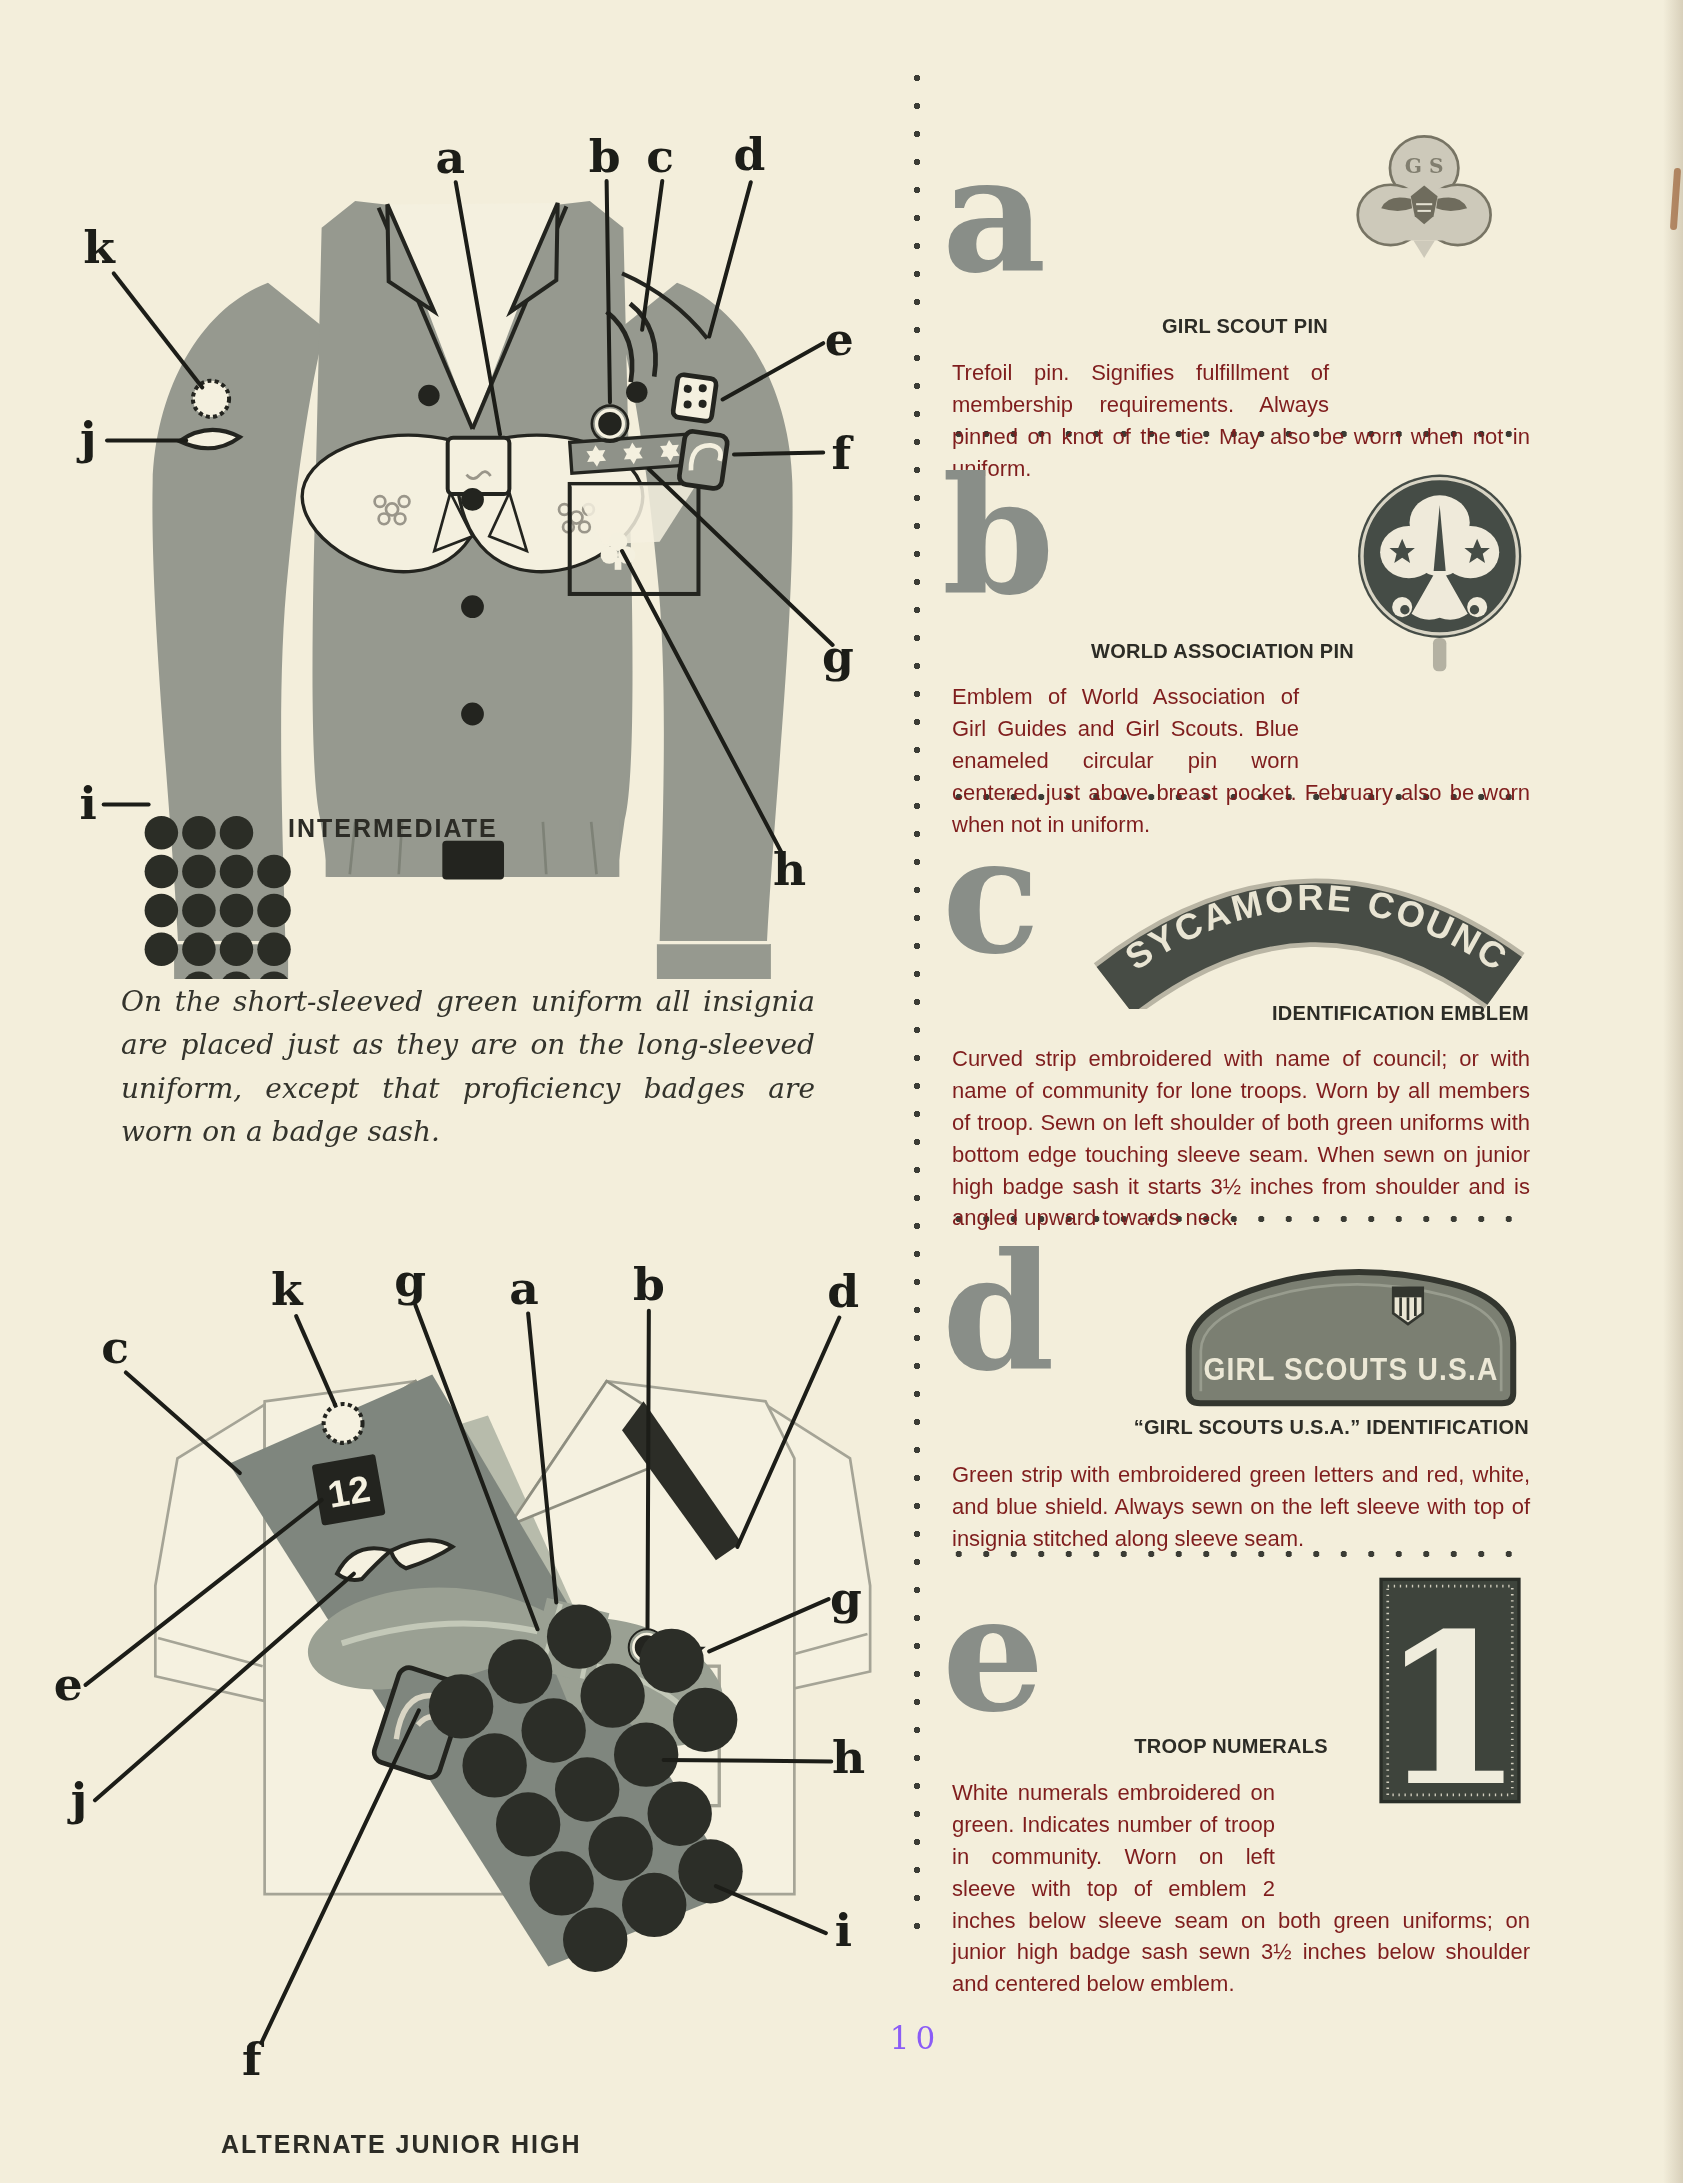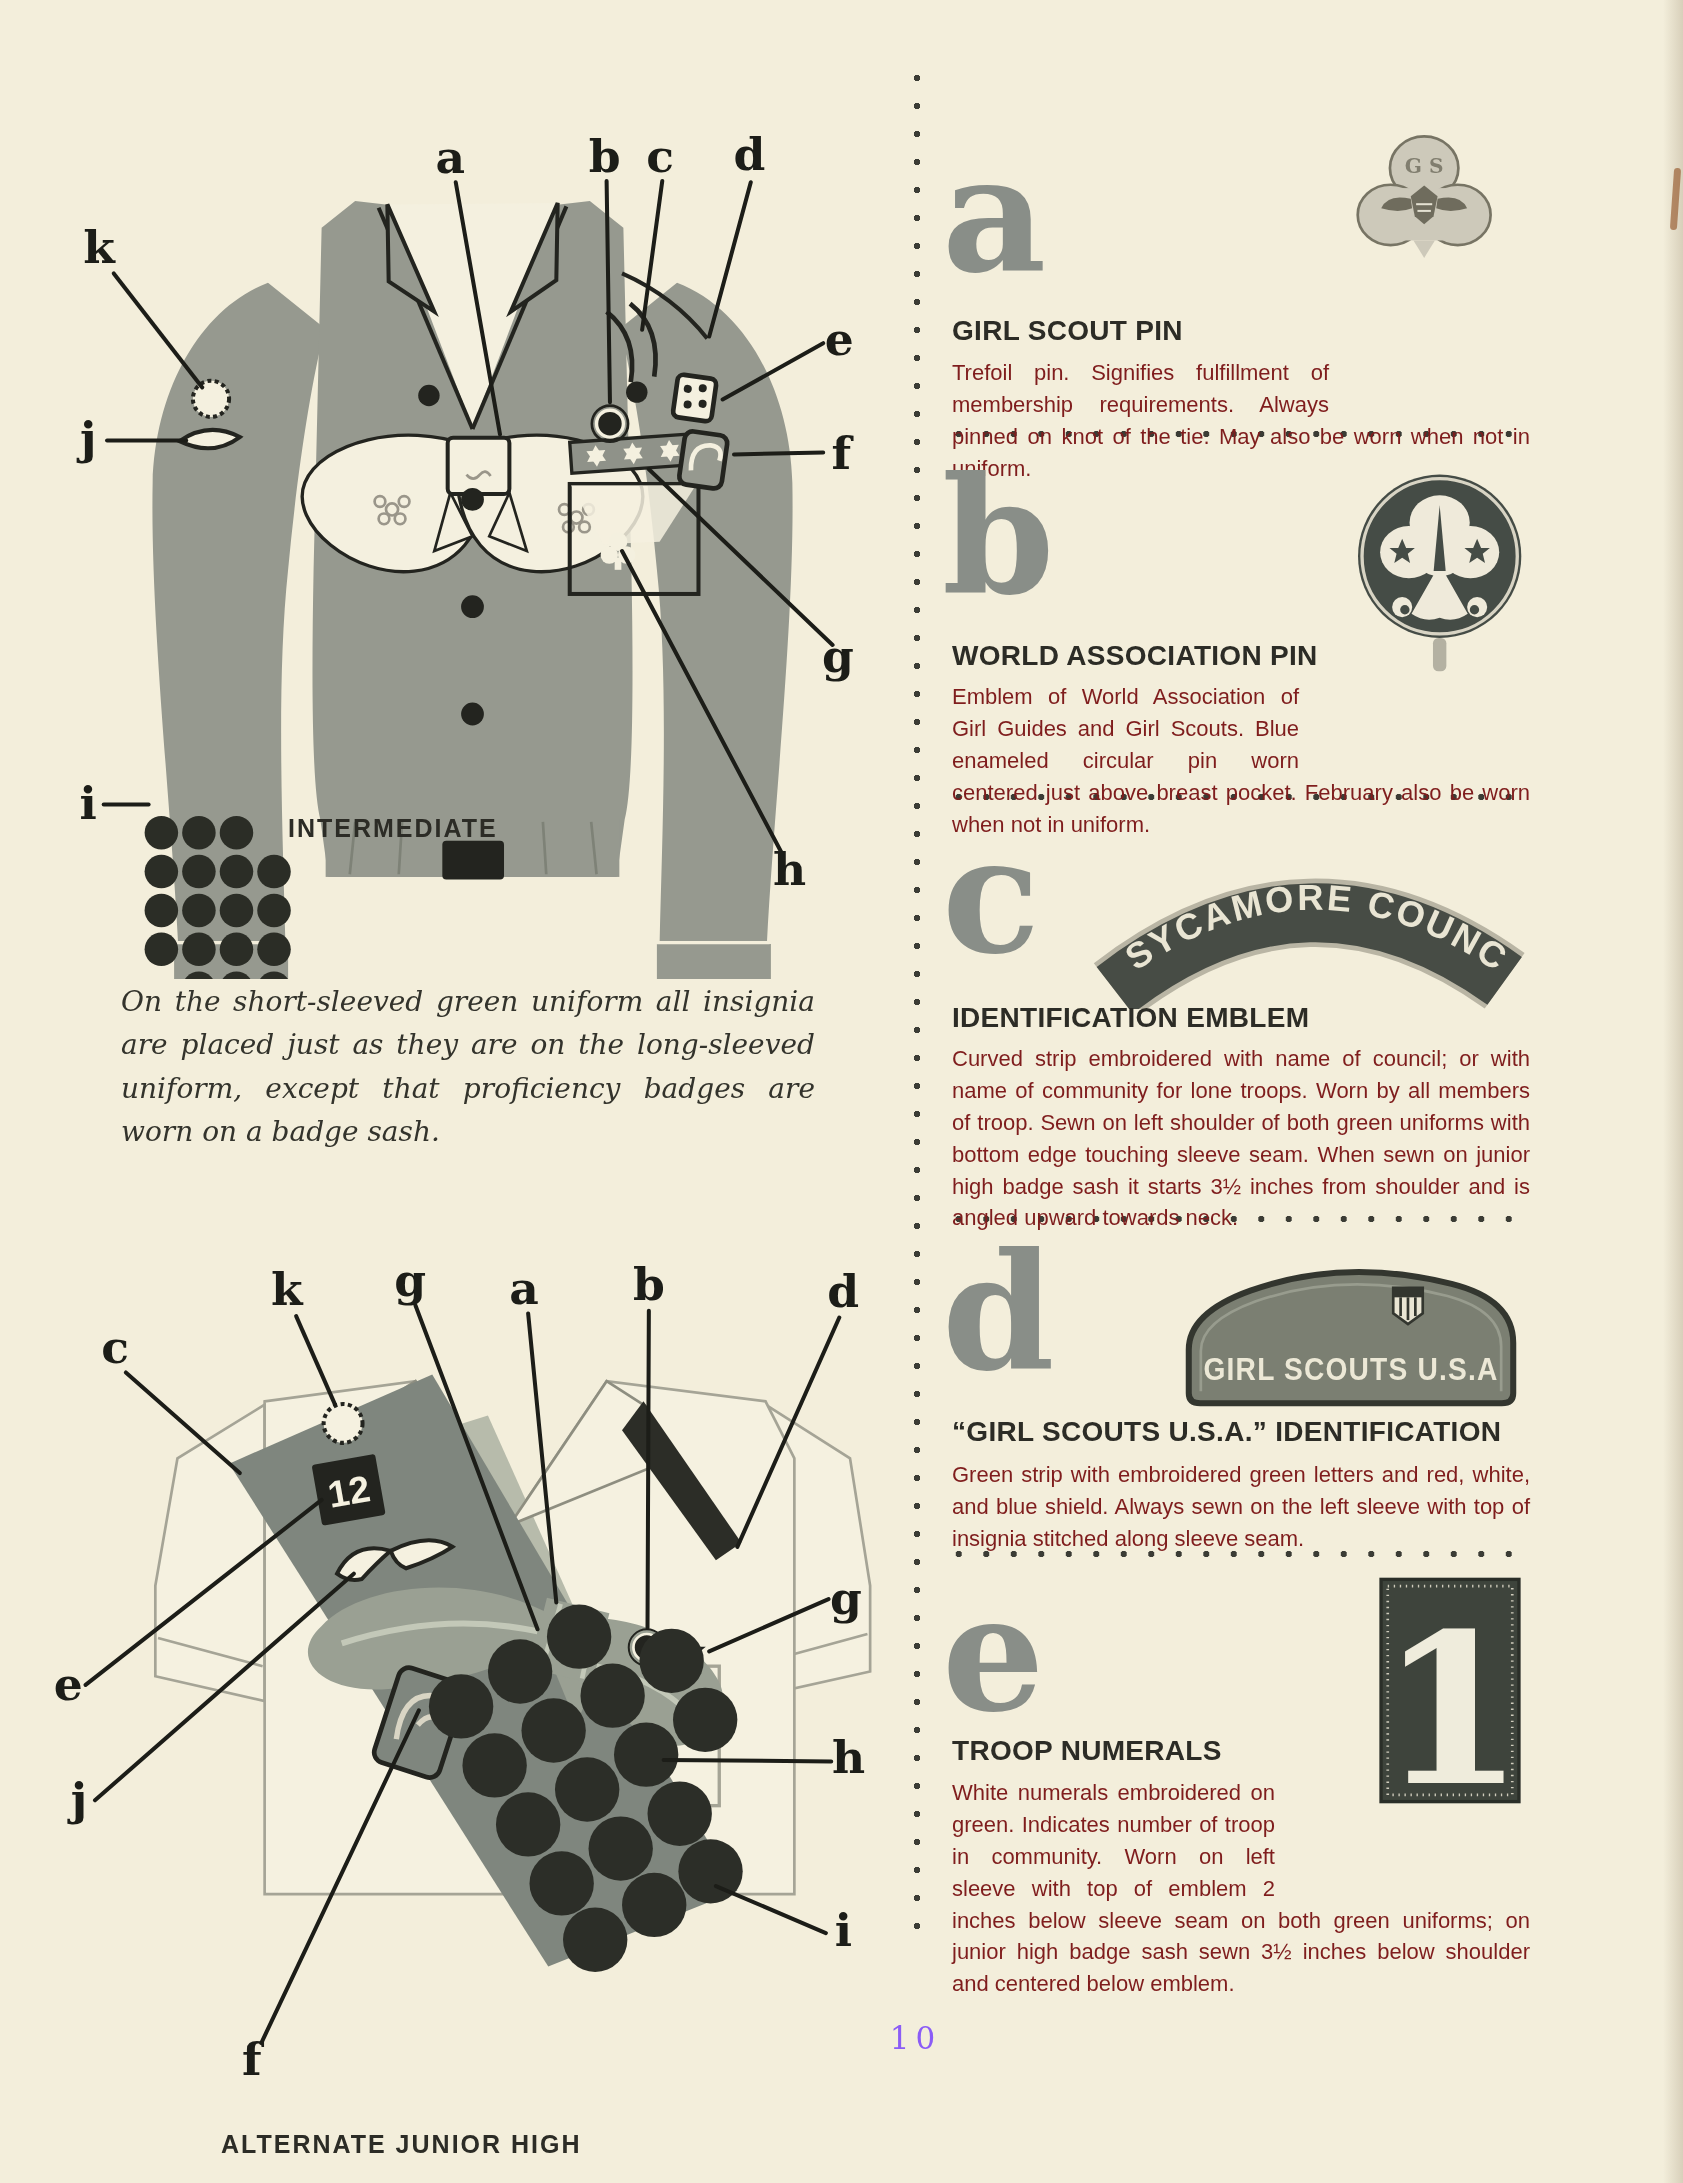--- a/index.html
+++ b/index.html
@@ -24,21 +24,21 @@
   #sep-a{top:430px;} #sep-b{top:793px;} #sep-c{top:1215px;} #sep-d{top:1550px;}
 
   
   .big-letter{position:absolute;left:942px;
     font-family:"DejaVu Serif", serif;font-weight:bold;
     font-size:161px;line-height:1;color:#898e88;}
   #letter-a{top:134px;} #letter-b{top:456px;} #letter-c{top:815px;}
   #letter-d{top:1232px;} #letter-e{top:1573px;}
 
   .sec-title{position:absolute;left:952px;margin:0;
-    font-size:28px;font-weight:bold;letter-spacing:0.3px;color:#2c2c26;}
+    font-size:20px;font-weight:bold;letter-spacing:0.3px;color:#2c2c26;text-align:right;}
   #title-a{top:315px;width:376px;} #title-b{top:640px;width:402px;}
   #title-c{top:1002px;width:577px;} #title-d{top:1416px;width:577px;}
   #title-e{top:1735px;width:376px;}
 
   .sec-body{position:absolute;left:952px;width:578px;
     font-size:22px;line-height:1.45;text-align:justify;color:#7f1d1d;}
   #body-a{top:357px;} #body-b{top:681px;} #body-c{top:1043px;}
   #body-d{top:1459px;} #body-e{top:1777px;}
   .img-spacer{float:right;}
   #body-a .img-spacer{width:201px;height:39px;}

